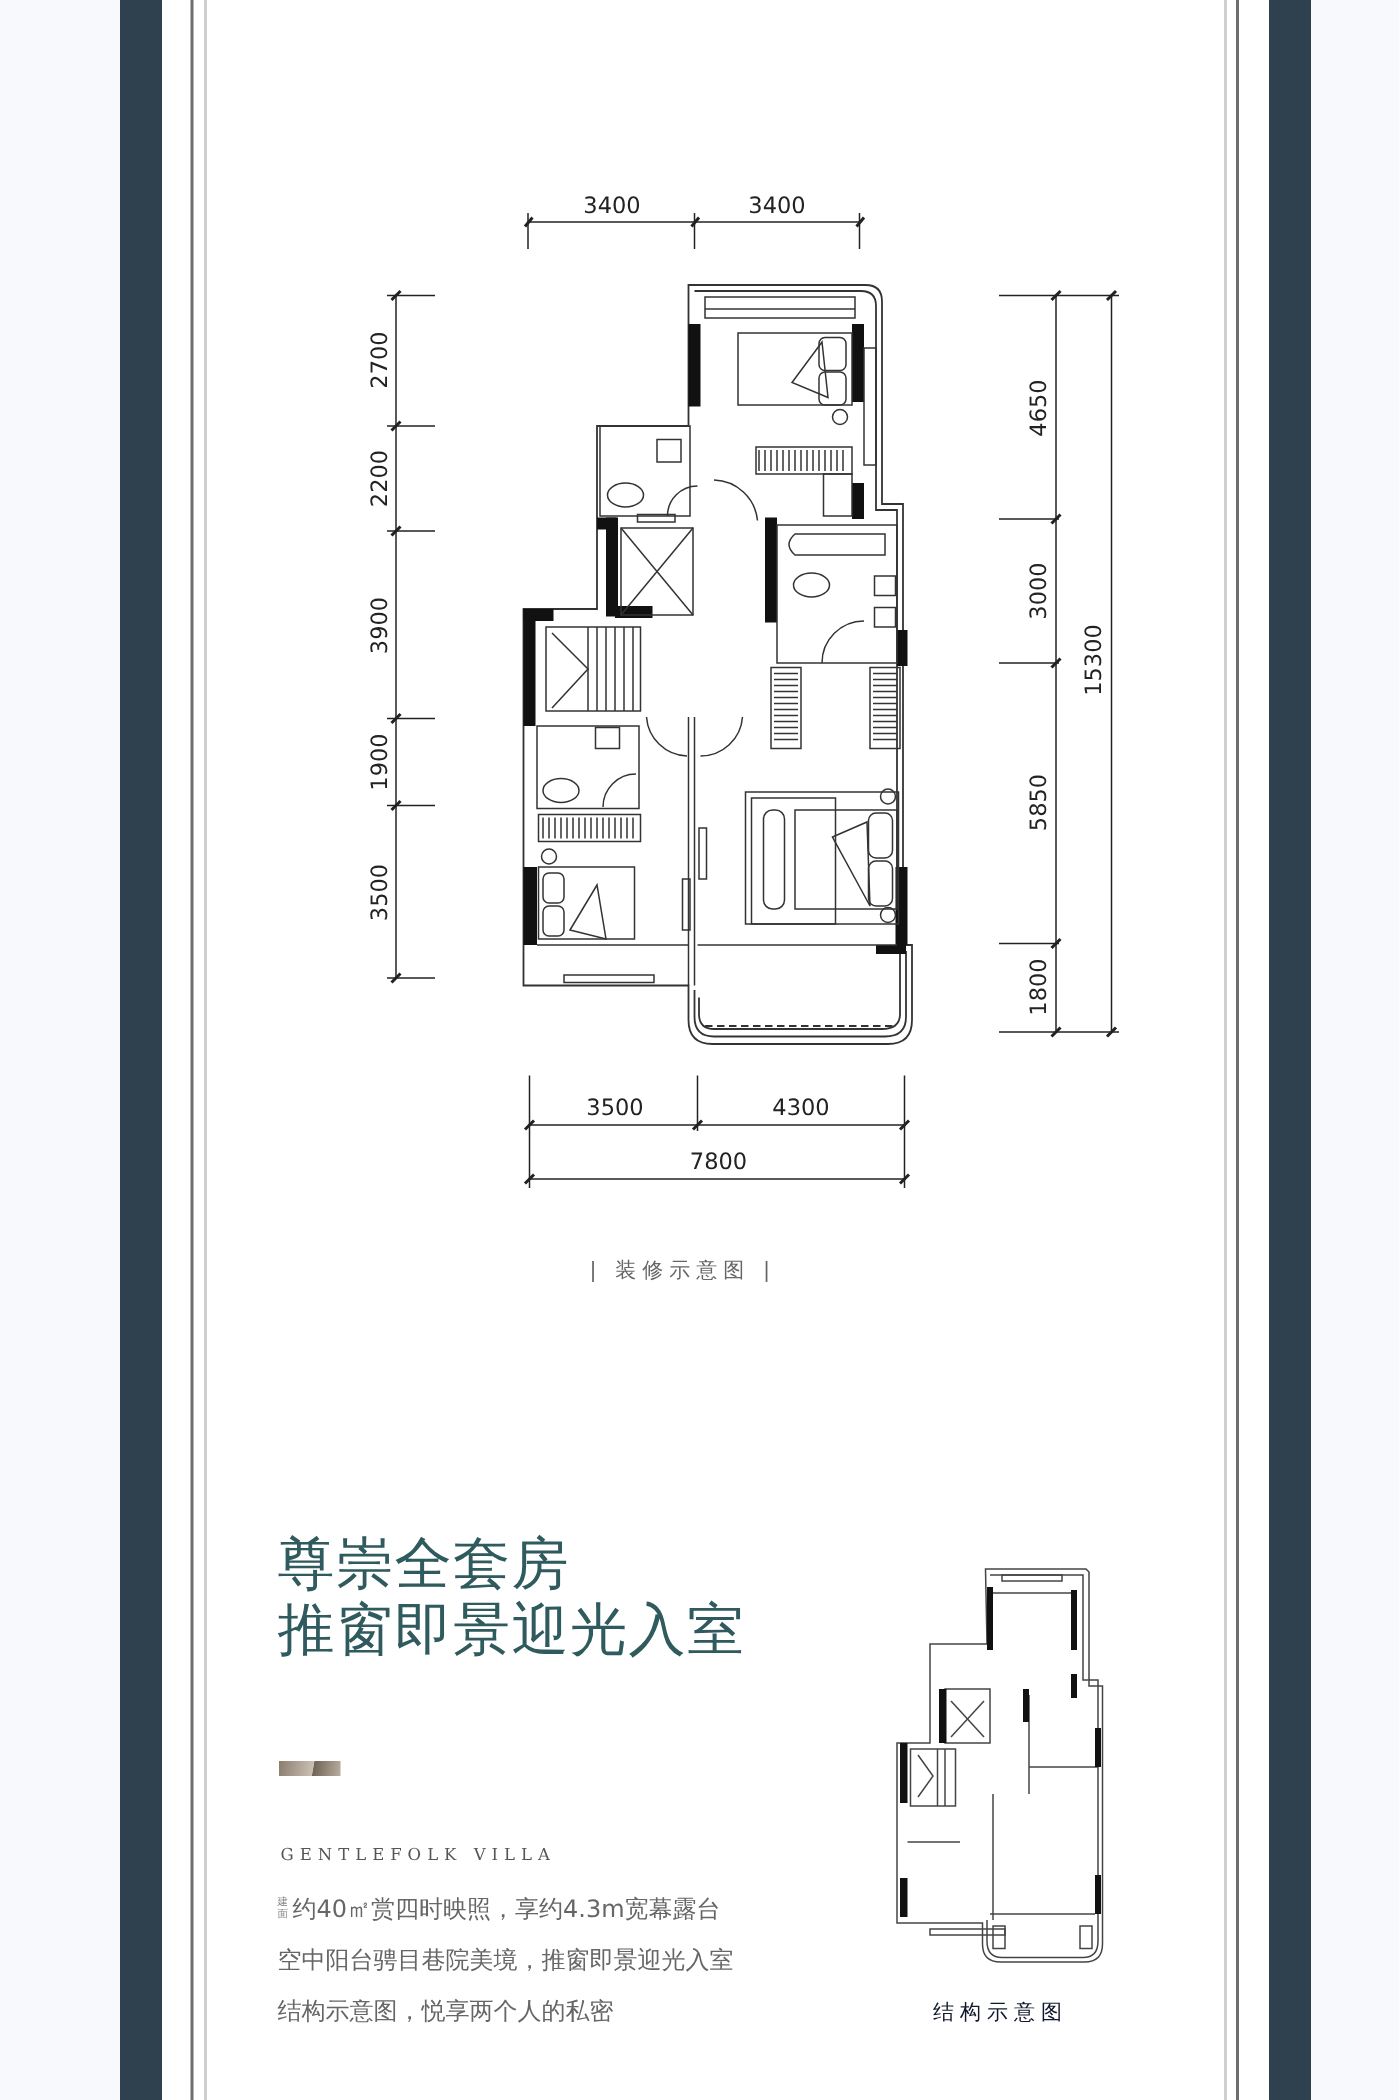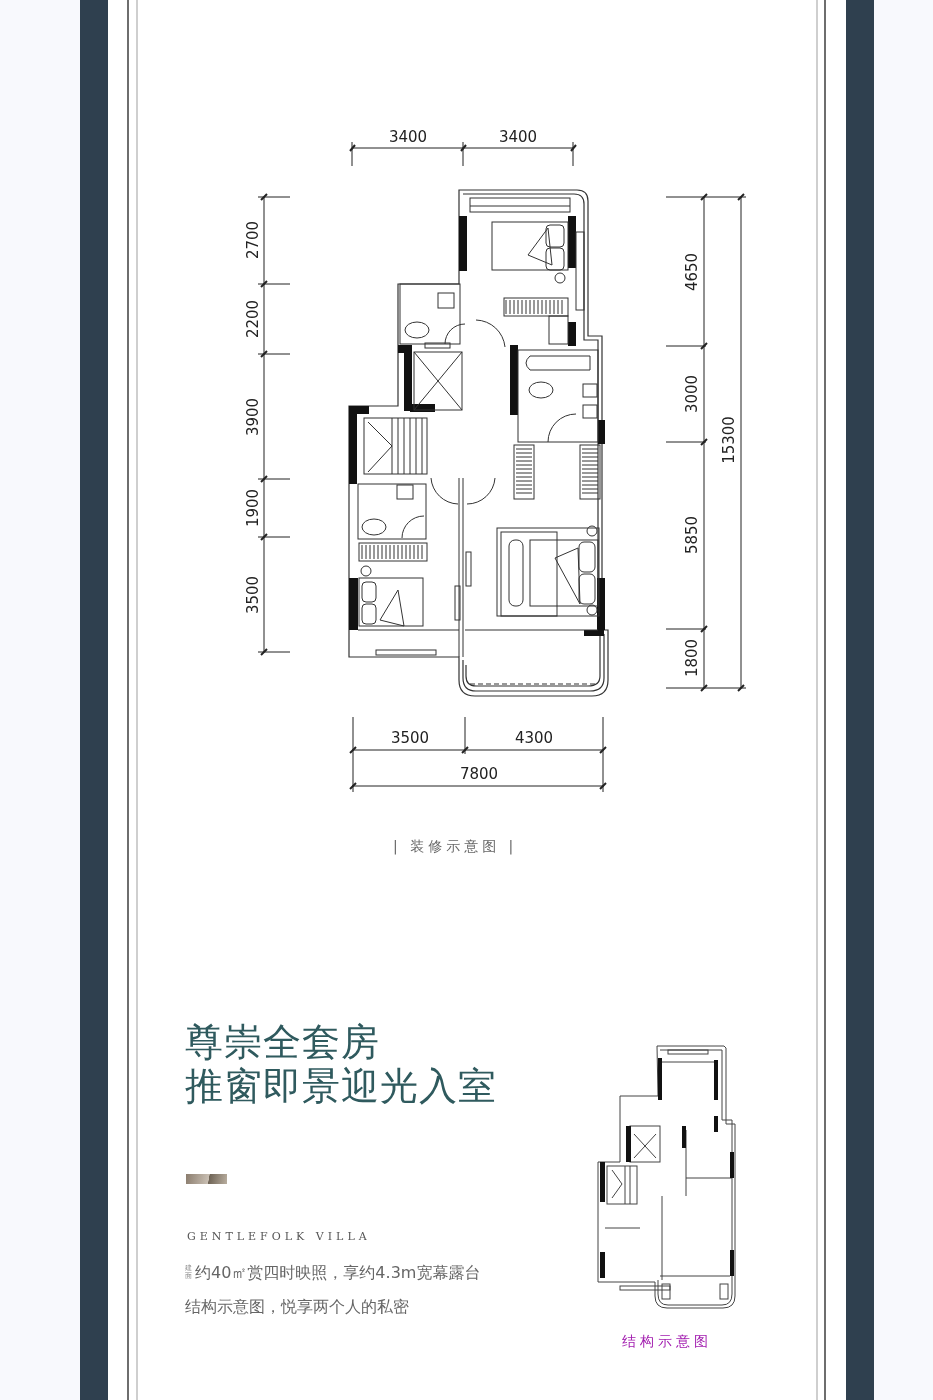--- a/index.html
+++ b/index.html
@@ -12,21 +12,21 @@
   .r2 { left:136px; background:#cfcfcf; width:2px; }
   .r3 { left:816px; background:#cfcfcf; width:2px; }
   .r4 { left:824px; background:#6e6e6e; width:2px; }
   .plan { position:absolute; left:0; top:0; }
   .caption-decor { position:absolute; left:393px; top:838px; font-size:14px; letter-spacing:4px; color:#666; }
   .headline { position:absolute; left:185px; top:1020px; color:#2f5a5e; font-size:38px; line-height:44px; letter-spacing:1px; }
   .goldbar { position:absolute; left:186px; top:1174px; width:41px; height:10px; background:linear-gradient(100deg,#8b7d6e 0%,#c9bfb3 55%,#6f6456 56%,#b9ae9f 100%); }
   .tagline { position:absolute; left:187px; top:1198px; font-family:"DejaVu Serif", serif; font-size:11px; letter-spacing:4px; color:#555;margin-top:32px; }
   .desc { position:absolute; left:185px; top:1256px; color:#666; font-size:16px; line-height:34px; }
   .sup { font-size:7px; line-height:8px; display:inline-block; vertical-align:top; width:10px; margin-top:8px; color:#888; }
-  .struct-caption { position:absolute; left:622px; top:1333px; font-size:14px; letter-spacing:4px; color:#a21caf; }
+  .struct-caption { position:absolute; left:622px; top:1333px; font-size:14px; letter-spacing:4px; color:#0f172a; }
 </style>
 </head>
 <body>
 
 <div class="band-left"></div>
 <div class="band-right"></div>
 <div class="sheet"></div>
 <div class="rule r1"></div>
 <div class="rule r2"></div>
 <div class="rule r3"></div>
@@ -231,16 +231,17 @@
 <div class="headline">
   <div>尊崇全套房</div>
   <div>推窗即景迎光入室</div>
 </div>
 
 <div class="goldbar"></div>
 <div class="tagline">GENTLEFOLK VILLA</div>
 
 <div class="desc">
   <div><span class="sup"><span>建</span><br><span>面</span></span><span>约40㎡赏四时映照，享约4.3m宽幕露台</span></div>
+  <div>空中阳台骋目巷院美境，推窗即景迎光入室</div>
   <div>结构示意图，悦享两个人的私密</div>
 </div>
 
 <div class="struct-caption">结构示意图</div>
 
 </body></html>

